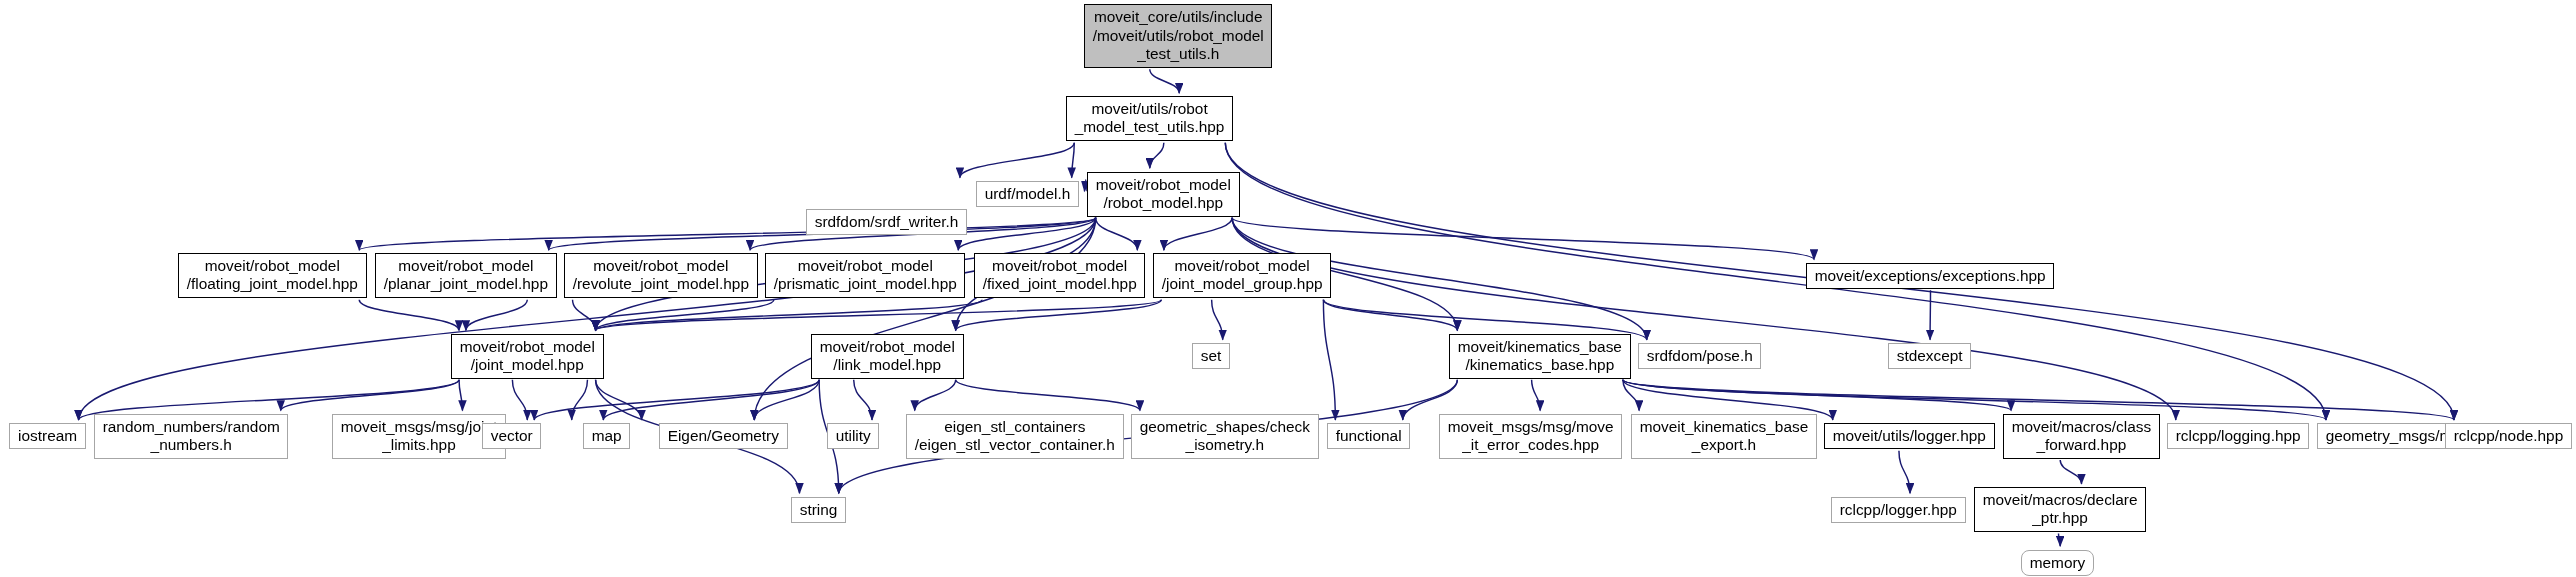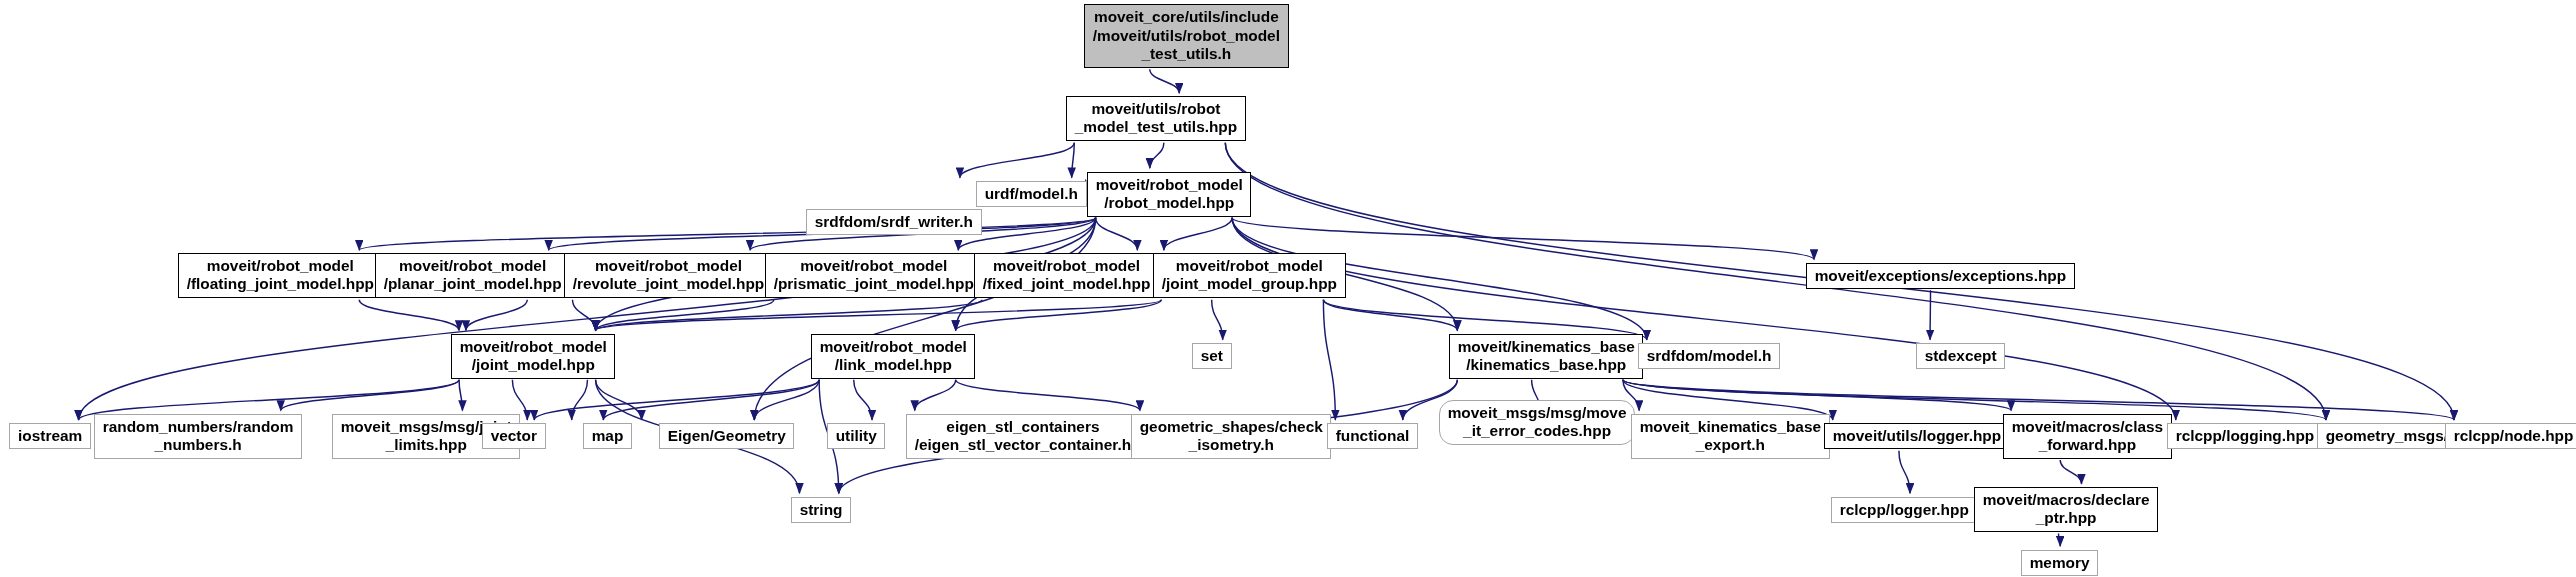--- a/index.html
+++ b/index.html
@@ -6,21 +6,20 @@
   html, body {
     width:2576px; height:578px;
     background:#ffffff;
     font-family:"Liberation Sans", sans-serif;
     overflow:hidden;
   }
   #graph {
     position:relative;
     width:2576px; height:568px;
     background:#ffffff;
-    font-weight:bold;
   }
   #edge-layer { position:absolute; left:0; top:0; z-index:1; }
   path.edge { fill:none; stroke:var(--edge-color,#191970); stroke-width:1.7px; }
   .node {
     position:absolute;
     z-index:2;
     background:#ffffff;
     border:1.7px solid var(--linked-border,#000000);
     padding:2.6px 7.7px;
     text-align:center;
@@ -125,46 +124,46 @@
       <div class="node linked" style="left: 1153px; top: 253px;">moveit/robot_model
 /joint_model_group.hpp</div>
       <div class="node linked" style="left: 1806px; top: 263px;">moveit/exceptions/exceptions.hpp</div>
       <div class="node linked" style="left: 451px; top: 334px;">moveit/robot_model
 /joint_model.hpp</div>
       <div class="node linked" style="left: 811px; top: 334px;">moveit/robot_model
 /link_model.hpp</div>
       <div class="node plain" style="left: 1192px; top: 343px;">set</div>
       <div class="node linked" style="left: 1449px; top: 334px;">moveit/kinematics_base
 /kinematics_base.hpp</div>
-      <div class="node plain" style="left: 1638px; top: 343px;">srdfdom/model.h</div>
-      <div class="node plain" style="left: 1888px; top: 343px; margin-left: 28px;">stdexcept</div>
+      <div class="node plain" style="left: 1638px; top: 343px;">srdfdom/pose.h</div>
+      <div class="node plain" style="left: 1888px; top: 343px;">stdexcept</div>
       <div class="node plain" style="left: 9.4px; top: 423px;">iostream</div>
       <div class="node plain" style="left: 94px; top: 414px;">random_numbers/random
 _numbers.h</div>
       <div class="node plain" style="left: 308px; top: 414px; margin-left: 24px;">moveit_msgs/msg/joint
 _limits.hpp</div>
       <div class="node plain" style="left: 482px; top: 423px;">vector</div>
       <div class="node plain" style="left: 563px; top: 423px; margin-left: 20px;">map</div>
       <div class="node plain" style="left: 659px; top: 423px;">Eigen/Geometry</div>
       <div class="node plain" style="left: 827px; top: 423px;">utility</div>
       <div class="node plain" style="left: 906px; top: 414px;">eigen_stl_containers
 /eigen_stl_vector_container.h</div>
       <div class="node plain" style="left: 1131px; top: 414px;">geometric_shapes/check
 _isometry.h</div>
       <div class="node plain" style="left: 1327px; top: 423px;">functional</div>
-      <div class="node plain" style="left: 1439px; top: 400px; border-radius: 14px;">moveit_msgs/msg/move
+      <div class="node plain" style="left: 1439px; top: 414px;">moveit_msgs/msg/move
 _it_error_codes.hpp</div>
       <div class="node plain" style="left: 1631px; top: 414px;">moveit_kinematics_base
 _export.h</div>
       <div class="node linked" style="left: 1824px; top: 423px;">moveit/utils/logger.hpp</div>
       <div class="node linked" style="left: 2003px; top: 414px;">moveit/macros/class
 _forward.hpp</div>
       <div class="node plain" style="left: 2167px; top: 423px;">rclcpp/logging.hpp</div>
       <div class="node plain" style="left: 2317px; top: 423px;">geometry_msgs/msg/pose.hpp</div>
       <div class="node plain" style="left: 2445px; top: 423px;">rclcpp/node.hpp</div>
       <div class="node plain" style="left: 791px; top: 497px;">string</div>
       <div class="node plain" style="left: 1831px; top: 497px;">rclcpp/logger.hpp</div>
       <div class="node linked" style="left: 1974px; top: 487px;">moveit/macros/declare
 _ptr.hpp</div>
-      <div class="node plain" style="left: 2021px; top: 550px;">memory</div>
+      <div class="node plain" style="left: 2021px; top: 550px; border-radius: 8px;">memory</div>
     </div>
 </div>
 
 
 </body></html>

